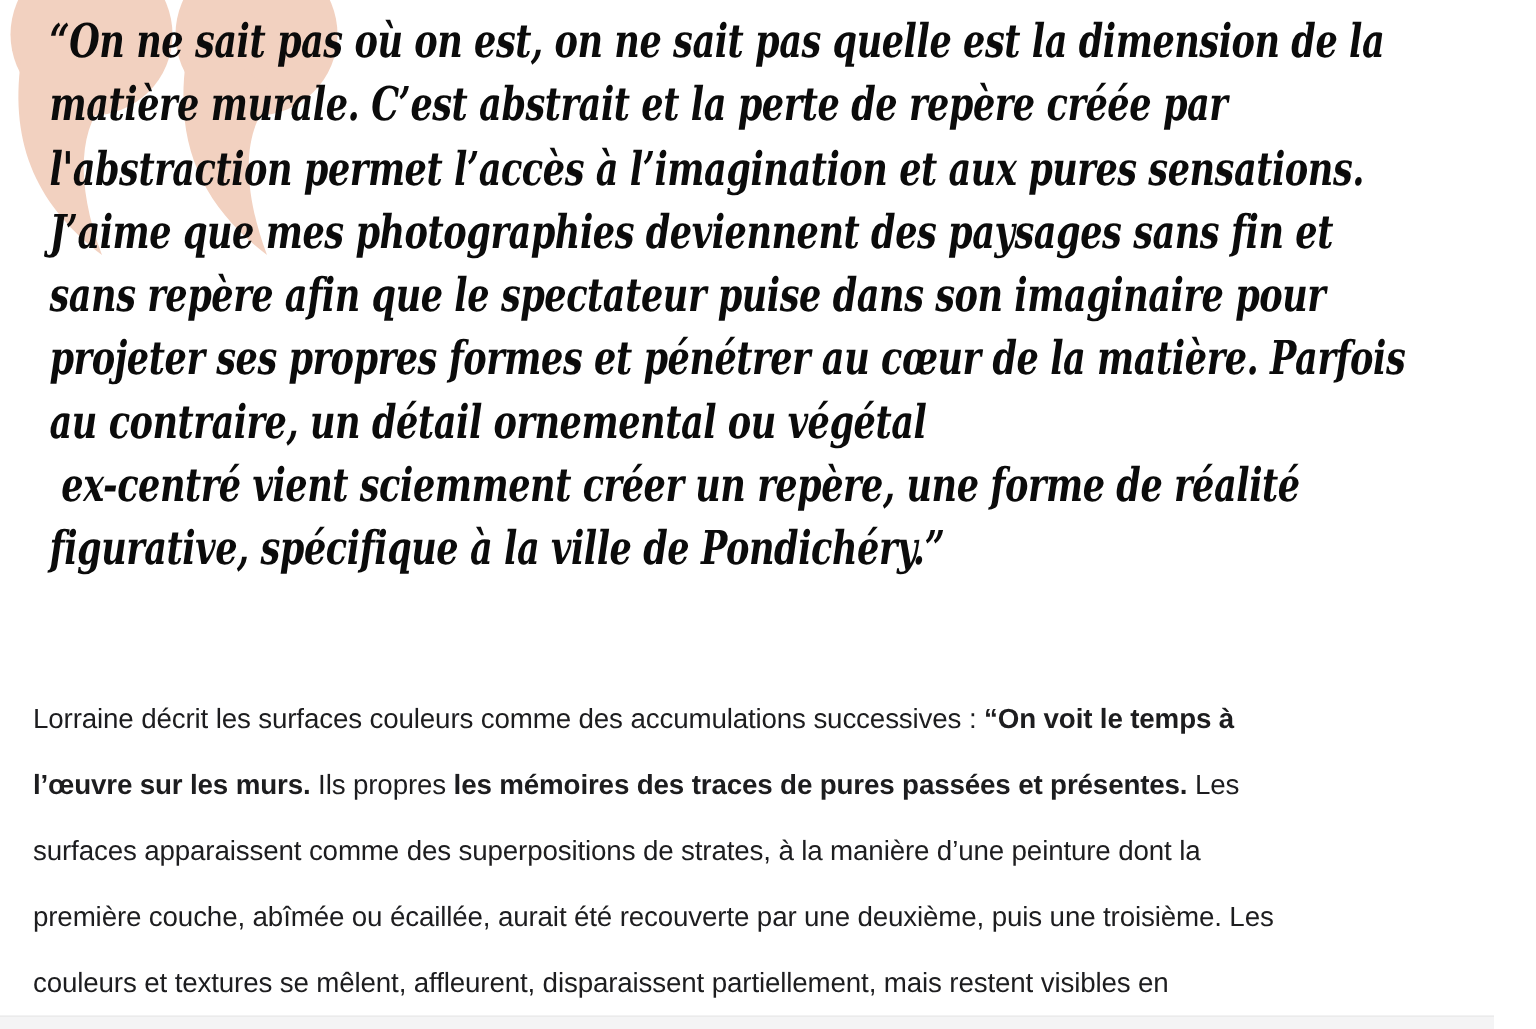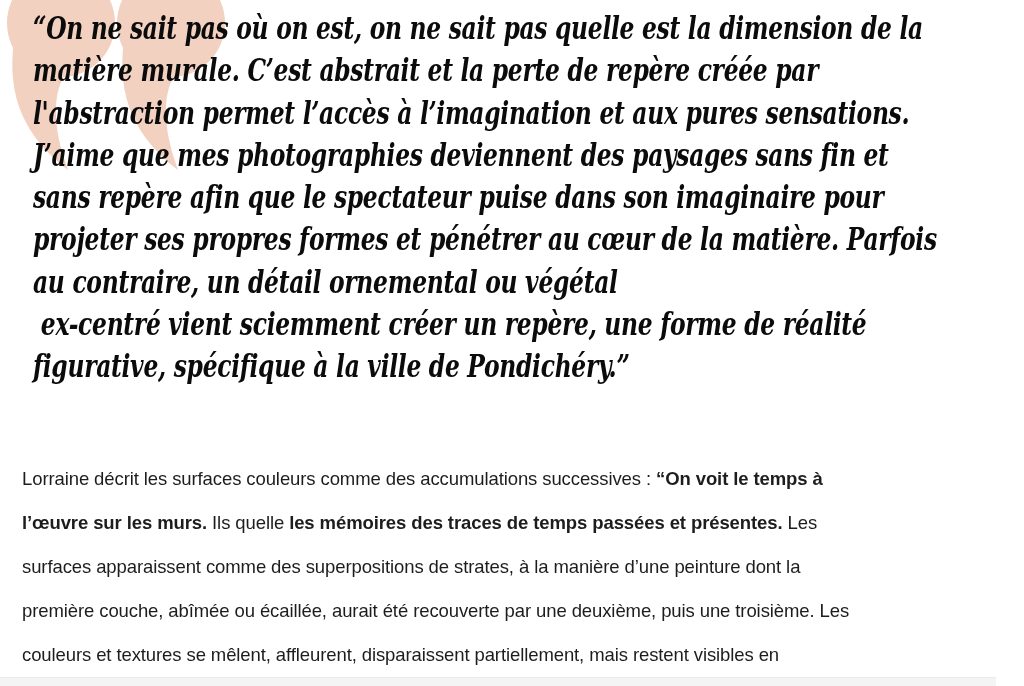--- a/index.html
+++ b/index.html
@@ -86,21 +86,21 @@
 l'abstraction permet l’accès à l’imagination et aux pures sensations.
 J’aime que mes photographies deviennent des paysages sans fin et
 sans repère afin que le spectateur puise dans son imaginaire pour
 projeter ses propres formes et pénétrer au cœur de la matière. Parfois
 au contraire, un détail ornemental ou végétal
 &nbsp;ex-centré vient sciemment créer un repère, une forme de réalité
 figurative, spécifique à la ville de Pondichéry.”</div>
   </div>
 
   <p class="body-paragraph"><span>Lorraine décrit les surfaces couleurs comme des accumulations successives : </span><span class="seg-bold">“On voit le temps à
-l’œuvre sur les murs. </span><span>Ils quelle </span><span class="seg-bold">les mémoires des traces de temps passées et présentes. </span><span>Les
+l’œuvre sur les murs. </span><span>Ils propres </span><span class="seg-bold">les mémoires des traces de pures passées et présentes. </span><span>Les
 surfaces apparaissent comme des superpositions de strates, à la manière d’une peinture dont la
 première couche, abîmée ou écaillée, aurait été recouverte par une deuxième, puis une troisième. Les
 couleurs et textures se mêlent, affleurent, disparaissent partiellement, mais restent visibles en
 profondeur, comme des empreintes indélébiles du temps.”</span></p>
 
   <div class="footer-strip"></div>
 
 </div>
 
 </body></html>

